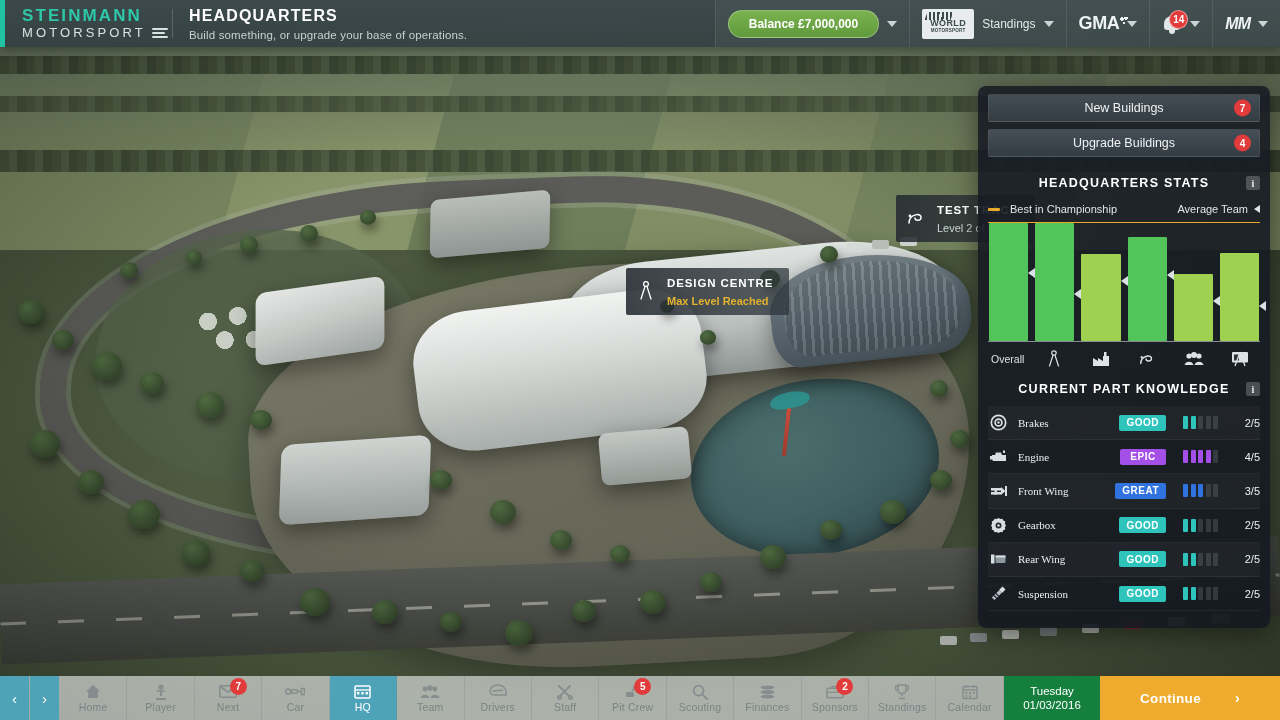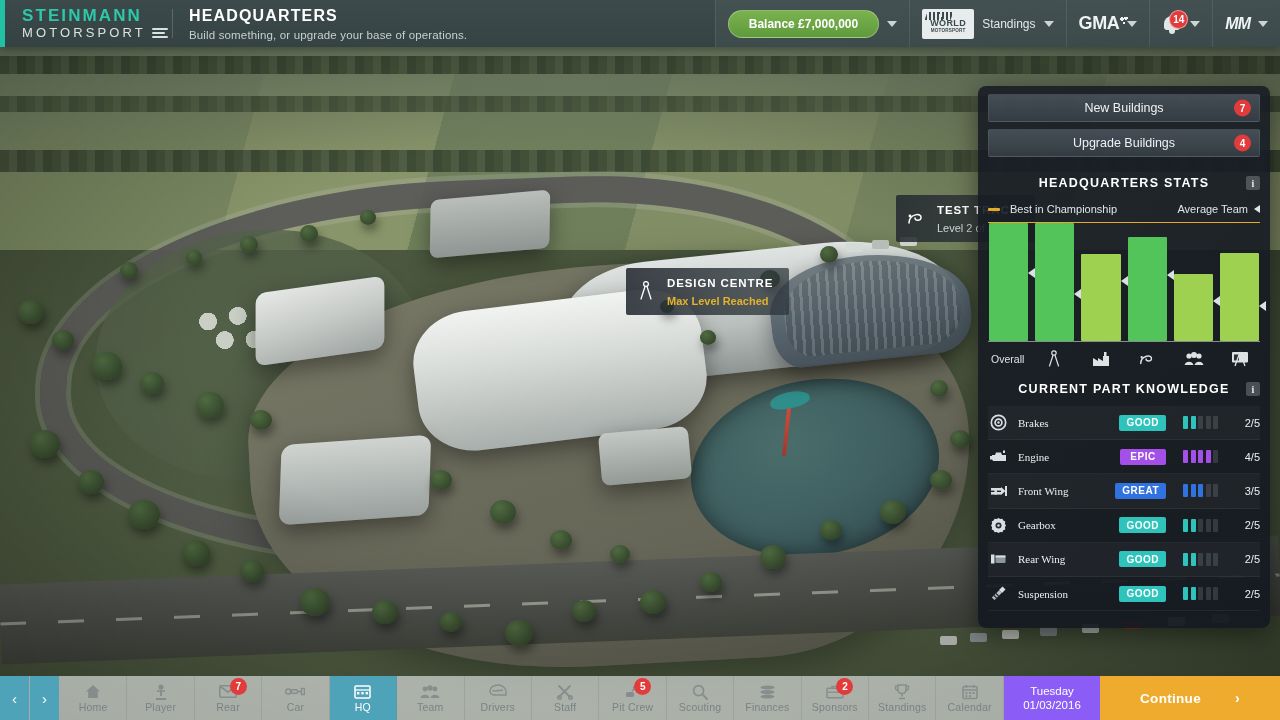--- a/index.html
+++ b/index.html
@@ -347,21 +347,21 @@
     flex:1; position:relative; cursor:pointer;
     display:flex; flex-direction:column; align-items:center; justify-content:center;
     gap:1px; color:#7b8285; border-right:1px solid rgba(120,130,130,.28);
   }
   .nav-item .ni-label { font-size:10.5px; letter-spacing:.2px; }
   .nav-item .ni-ico { height:17px; display:flex;align-items:center;justify-content:center; opacity:.75;}
   .nav-item.active { background:#4fa3b8; color:#fff; }
   .nav-item.active .ni-ico{ opacity:1; }
   .nav-item .badge-red { top:2px; right:22%; width:17px;height:17px; font-size:10px; border-width:0;}
   .date-btn {
-    width:96px; background:#8b5cf6; color:#fff; cursor:pointer;
+    width:96px; background:#15803d; color:#fff; cursor:pointer;
     display:flex; flex-direction:column; align-items:center; justify-content:center;
     line-height:1.25; font-size:11.5px;
   }
   .continue-btn {
     width:180px; background:#eeab2e; color:#fff; cursor:pointer;
     display:flex; align-items:center; justify-content:center; gap:34px;
     font-size:13.5px; font-weight:bold; letter-spacing:.3px;
   }
   .continue-btn .chev { font-size:14px; }
 </style>
@@ -789,21 +789,21 @@
       <span class="ni-label">Player</span>
 
     </div>
     <div class="nav-item">
       <span class="ni-ico">
           <svg width="18" height="13" viewBox="0 0 18 13">
             <rect x="0.8" y="0.8" width="16.4" height="11.4" rx="1" fill="none" stroke="currentColor" stroke-width="1.6"></rect>
             <path d="M1.5 1.5 L9 7.2 L16.5 1.5" fill="none" stroke="currentColor" stroke-width="1.6"></path>
           </svg>
         </span>
-      <span class="ni-label">Rear</span>
+      <span class="ni-label">Next</span>
       <span class="badge-red">7</span>
     </div>
     <div class="nav-item">
       <span class="ni-ico">
           <svg width="20" height="11" viewBox="0 0 20 11">
             <circle cx="3.2" cy="5.5" r="2.6" fill="none" stroke="currentColor" stroke-width="1.5"></circle>
             <rect x="6.5" y="3.8" width="6" height="3.4" rx="1" fill="none" stroke="currentColor" stroke-width="1.5"></rect>
             <path d="M13 5.5 L17 5.5" stroke="currentColor" stroke-width="1.5"></path>
             <rect x="16.5" y="2.5" width="3" height="6" fill="none" stroke="currentColor" stroke-width="1.5"></rect>
           </svg>

